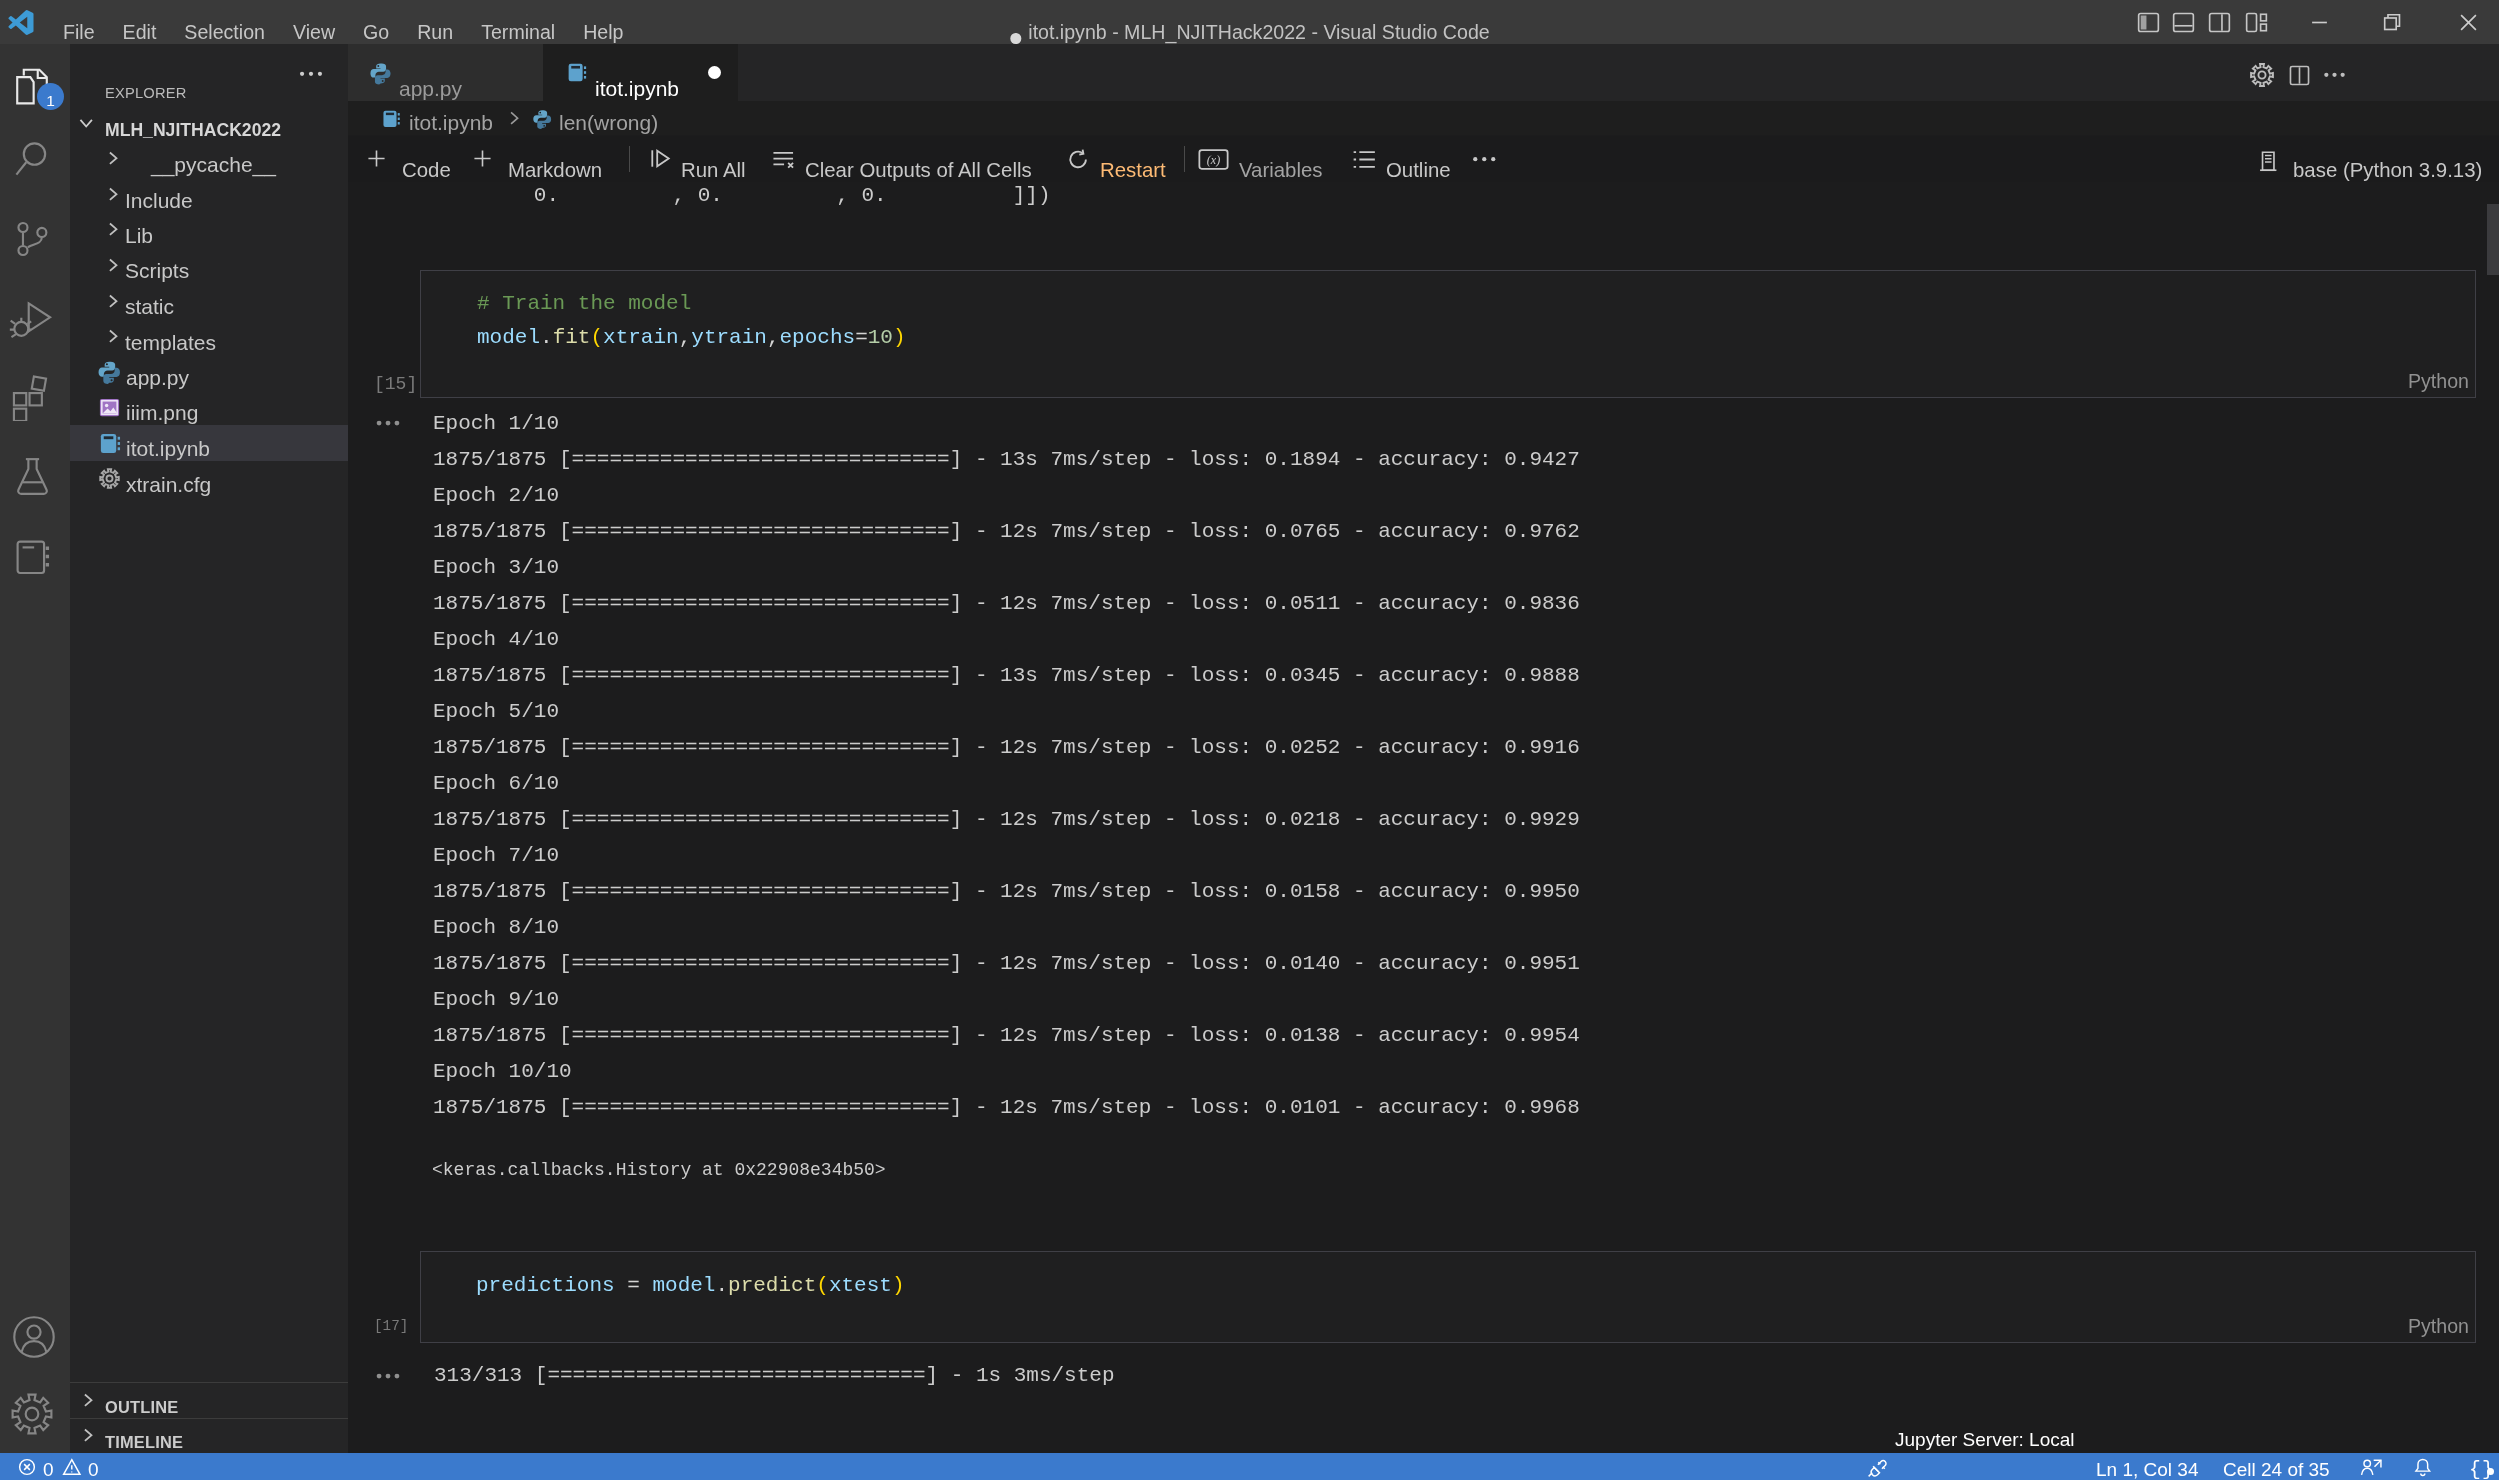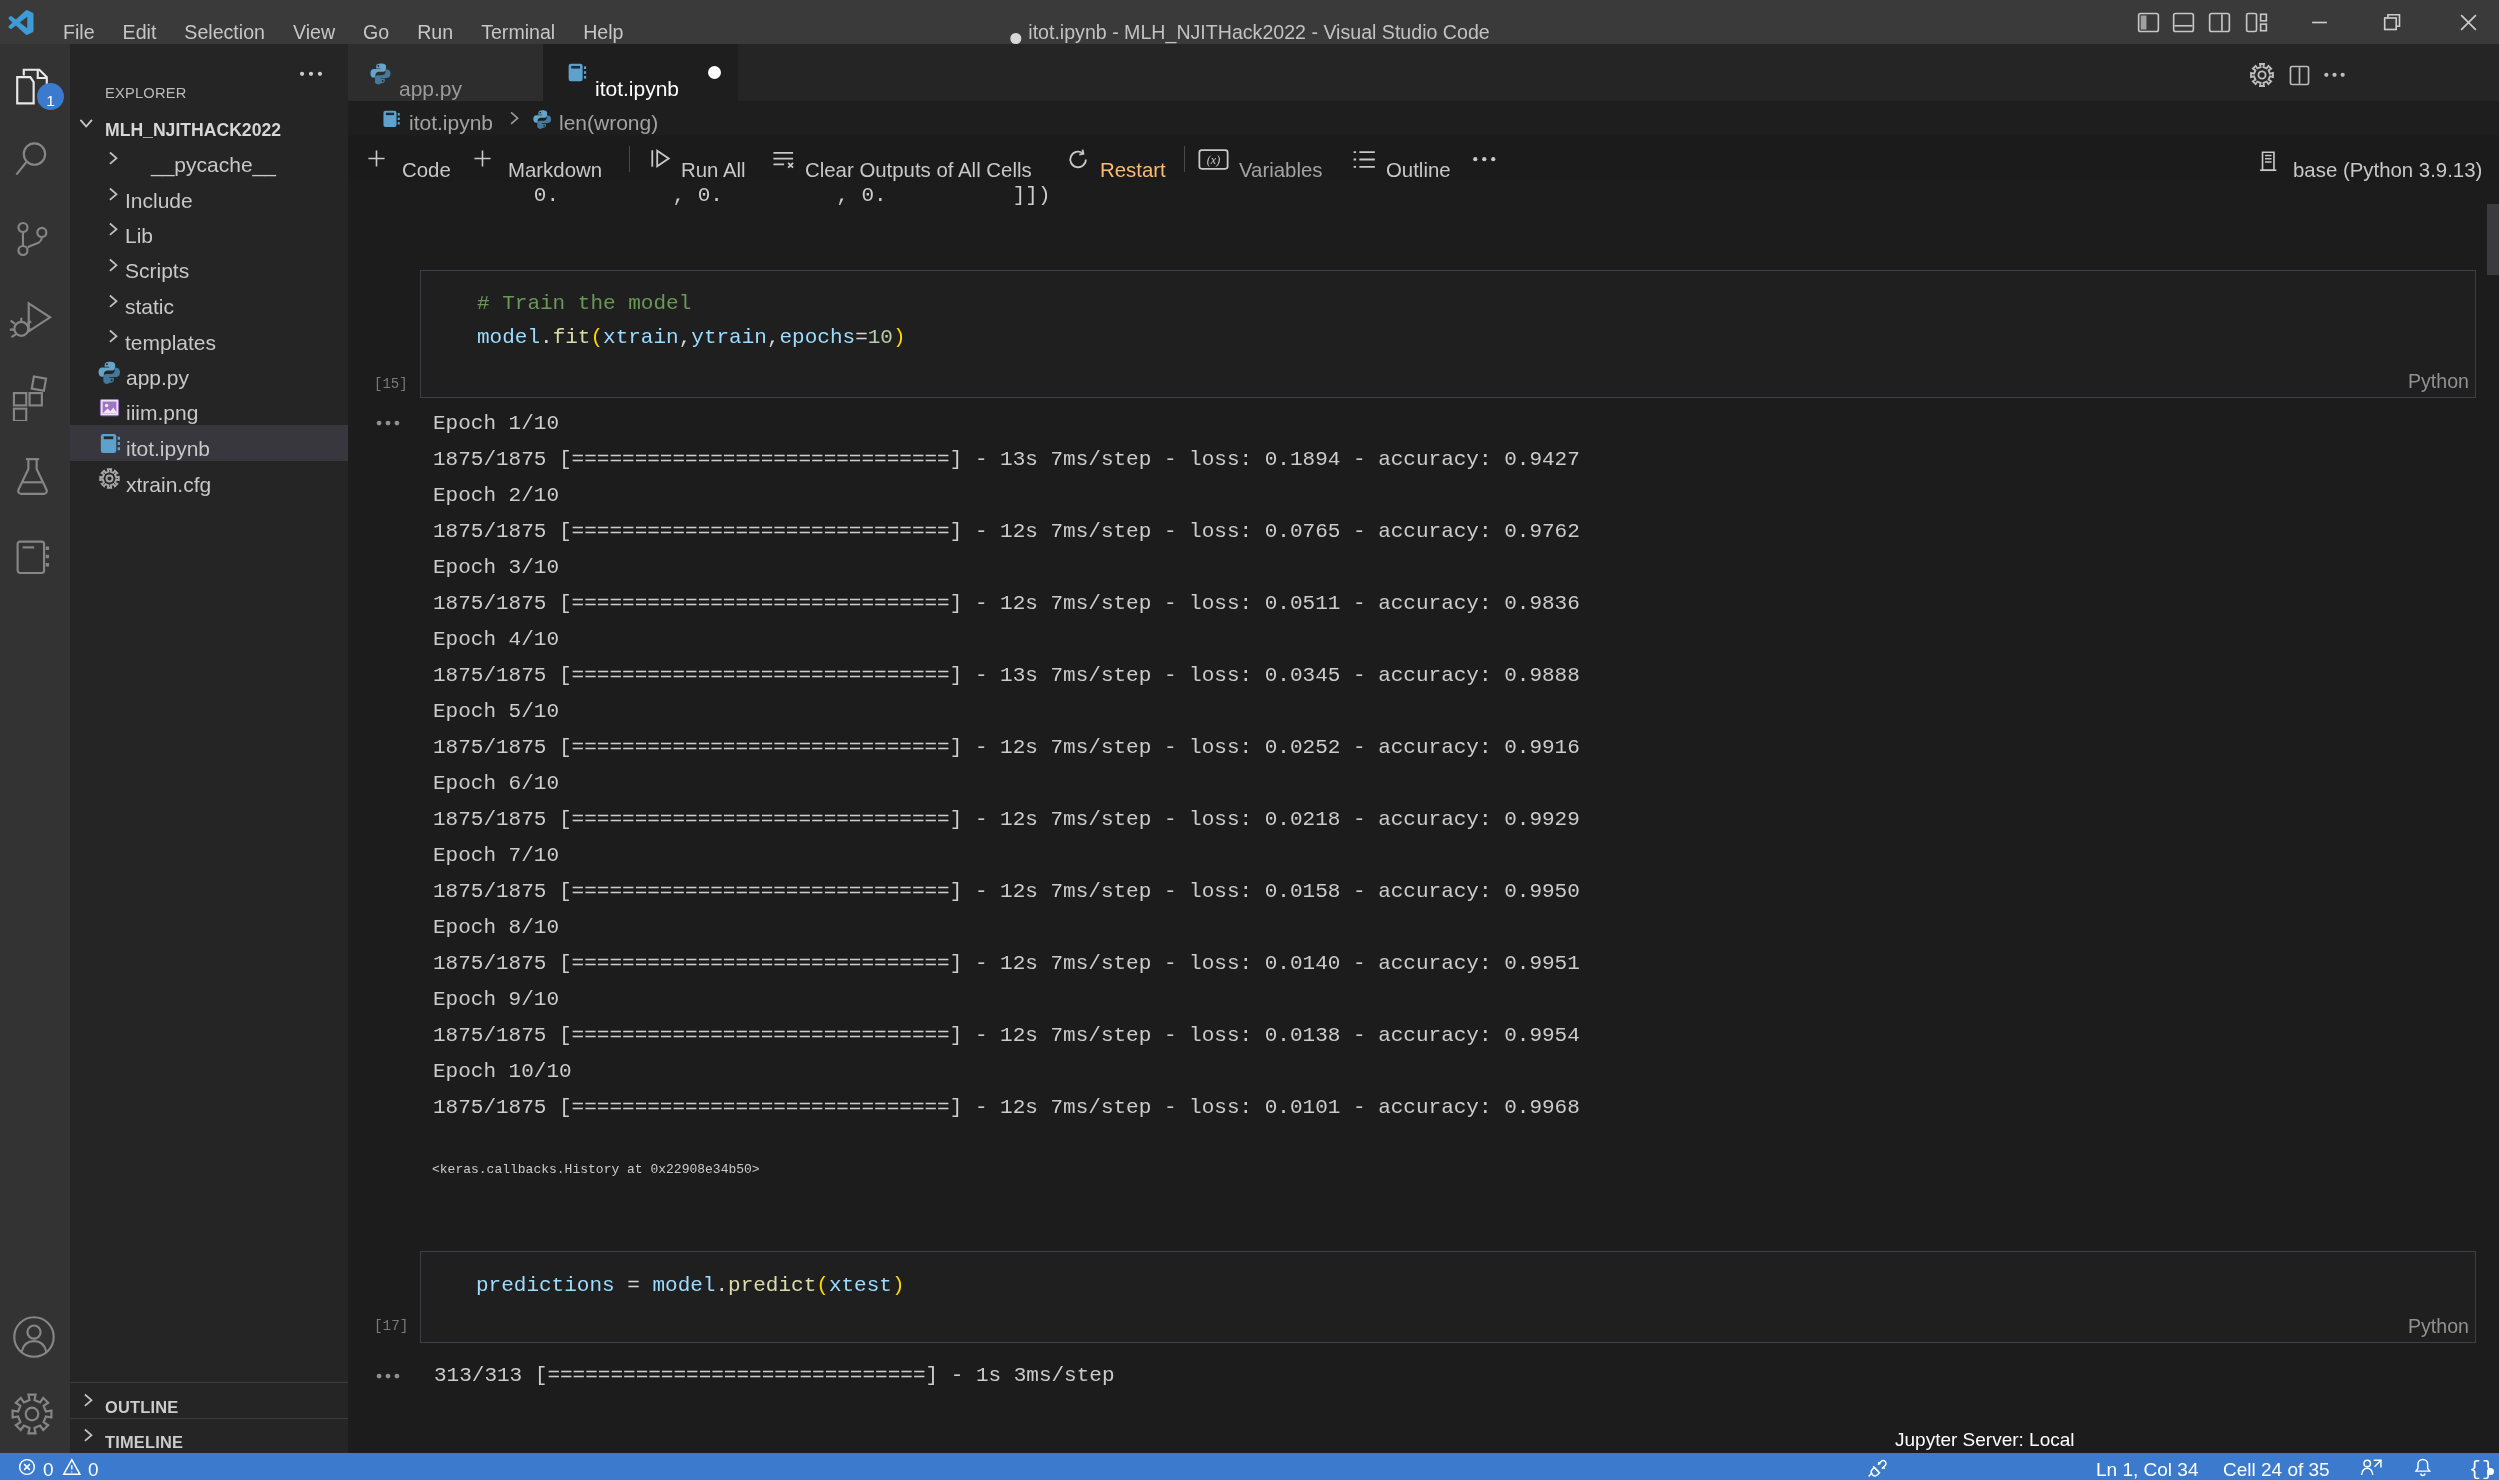--- a/index.html
+++ b/index.html
@@ -265,21 +265,21 @@
 <svg class="abs" style="left:2256px;top:149px" width="24.5" height="24.5" viewBox="0 0 30 30">
 <path d="M8 4h14v22H8z" fill="none" stroke="#c8c8c8" stroke-width="2"></path>
 <path d="M11 8h8M11 12h8M11 16h8" stroke="#c8c8c8" stroke-width="1.8"></path>
 <path d="M5 26h20" stroke="#c8c8c8" stroke-width="2"></path>
   </svg>
 <div class="abs row" style="left:2293px;top:136px;height:46px;color:#c8c8c8;font-size:20.4px;">base (Python 3.9.13)</div>
 <div class="abs" style="left:348px;top:182px;width:2152px;height:1270px;background:#1c1c1d;"></div>
 <div class="abs mono" style="left:433px;top:178px;height:36px;line-height:36px;font-size:21px;">        0.         , 0.         , 0.          ]])</div>
 <div class="abs" style="left:420px;top:270px;width:2056px;height:128px;background:#1f1f20;border:0.8px solid #3f3f46;box-sizing:border-box;"></div>
 <div class="abs mono" style="left:477px;top:287px;line-height:34px;font-size:21px;"><span style="color:#6A9955"># Train the model</span><br><span style="color:#9CDCFE">model</span><span style="color:#d4d4d4">.</span><span style="color:#DCDCAA">fit</span><span style="color:#FFD700">(</span><span style="color:#9CDCFE">xtrain</span><span style="color:#d4d4d4">,</span><span style="color:#9CDCFE">ytrain</span><span style="color:#d4d4d4">,</span><span style="color:#9CDCFE">epochs</span><span style="color:#d4d4d4">=</span><span style="color:#B5CEA8">10</span><span style="color:#FFD700">)</span></div>
-<div class="abs mono" style="left:374px;top:375px;font-size:14px;line-height:18px;color:#7a7a7a;">[15]</div>
+<div class="abs mono" style="left:374px;top:375px;font-size:18px;line-height:18px;color:#7a7a7a;">[15]</div>
 <div class="abs" style="left:2408px;top:370px;color:#919191;font-size:19.6px;">Python</div>
 <svg class="abs" style="left:375px;top:419px" width="26" height="8.2" viewBox="0 0 32 10">
     <circle cx="5" cy="5" r="3" fill="#8f8f8f"></circle>
     <circle cx="16" cy="5" r="3" fill="#8f8f8f"></circle>
     <circle cx="27" cy="5" r="3" fill="#8f8f8f"></circle>
   </svg>
 <div class="abs mono" style="left:433px;top:406px;height:36px;line-height:36px;font-size:21px;">Epoch 1/10</div>
 <div class="abs mono" style="left:433px;top:442px;height:36px;line-height:36px;font-size:21px;">1875/1875 [==============================] - 13s 7ms/step - loss: 0.1894 - accuracy: 0.9427</div>
 <div class="abs mono" style="left:433px;top:478px;height:36px;line-height:36px;font-size:21px;">Epoch 2/10</div>
 <div class="abs mono" style="left:433px;top:514px;height:36px;line-height:36px;font-size:21px;">1875/1875 [==============================] - 12s 7ms/step - loss: 0.0765 - accuracy: 0.9762</div>
@@ -292,21 +292,21 @@
 <div class="abs mono" style="left:433px;top:766px;height:36px;line-height:36px;font-size:21px;">Epoch 6/10</div>
 <div class="abs mono" style="left:433px;top:802px;height:36px;line-height:36px;font-size:21px;">1875/1875 [==============================] - 12s 7ms/step - loss: 0.0218 - accuracy: 0.9929</div>
 <div class="abs mono" style="left:433px;top:838px;height:36px;line-height:36px;font-size:21px;">Epoch 7/10</div>
 <div class="abs mono" style="left:433px;top:874px;height:36px;line-height:36px;font-size:21px;">1875/1875 [==============================] - 12s 7ms/step - loss: 0.0158 - accuracy: 0.9950</div>
 <div class="abs mono" style="left:433px;top:910px;height:36px;line-height:36px;font-size:21px;">Epoch 8/10</div>
 <div class="abs mono" style="left:433px;top:946px;height:36px;line-height:36px;font-size:21px;">1875/1875 [==============================] - 12s 7ms/step - loss: 0.0140 - accuracy: 0.9951</div>
 <div class="abs mono" style="left:433px;top:982px;height:36px;line-height:36px;font-size:21px;">Epoch 9/10</div>
 <div class="abs mono" style="left:433px;top:1018px;height:36px;line-height:36px;font-size:21px;">1875/1875 [==============================] - 12s 7ms/step - loss: 0.0138 - accuracy: 0.9954</div>
 <div class="abs mono" style="left:433px;top:1054px;height:36px;line-height:36px;font-size:21px;">Epoch 10/10</div>
 <div class="abs mono" style="left:433px;top:1090px;height:36px;line-height:36px;font-size:21px;">1875/1875 [==============================] - 12s 7ms/step - loss: 0.0101 - accuracy: 0.9968</div>
-<div class="abs mono" style="left:432px;top:1152px;height:36px;line-height:36px;font-size:13px;">&lt;keras.callbacks.History at 0x22908e34b50&gt;</div>
+<div class="abs mono" style="left:432px;top:1152px;height:36px;line-height:36px;font-size:18px;">&lt;keras.callbacks.History at 0x22908e34b50&gt;</div>
 <div class="abs" style="left:420px;top:1251px;width:2056px;height:92px;background:#1f1f20;border:0.8px solid #3f3f46;box-sizing:border-box;"></div>
 <div class="abs mono" style="left:476px;top:1269px;line-height:34px;font-size:21px;"><span style="color:#9CDCFE">predictions</span><span style="color:#d4d4d4"> = </span><span style="color:#9CDCFE">model</span><span style="color:#d4d4d4">.</span><span style="color:#DCDCAA">predict</span><span style="color:#FFD700">(</span><span style="color:#9CDCFE">xtest</span><span style="color:#FFD700">)</span></div>
 <div class="abs mono" style="left:374px;top:1317px;font-size:14.3px;line-height:18px;color:#7a7a7a;">[17]</div>
 <div class="abs" style="left:2408px;top:1315px;color:#919191;font-size:19.6px;">Python</div>
 <svg class="abs" style="left:375px;top:1372px" width="26" height="8.2" viewBox="0 0 32 10">
     <circle cx="5" cy="5" r="3" fill="#8f8f8f"></circle>
     <circle cx="16" cy="5" r="3" fill="#8f8f8f"></circle>
     <circle cx="27" cy="5" r="3" fill="#8f8f8f"></circle>
   </svg>
 <div class="abs mono" style="left:434px;top:1358px;height:36px;line-height:36px;font-size:21px;">313/313 [==============================] - 1s 3ms/step</div>

